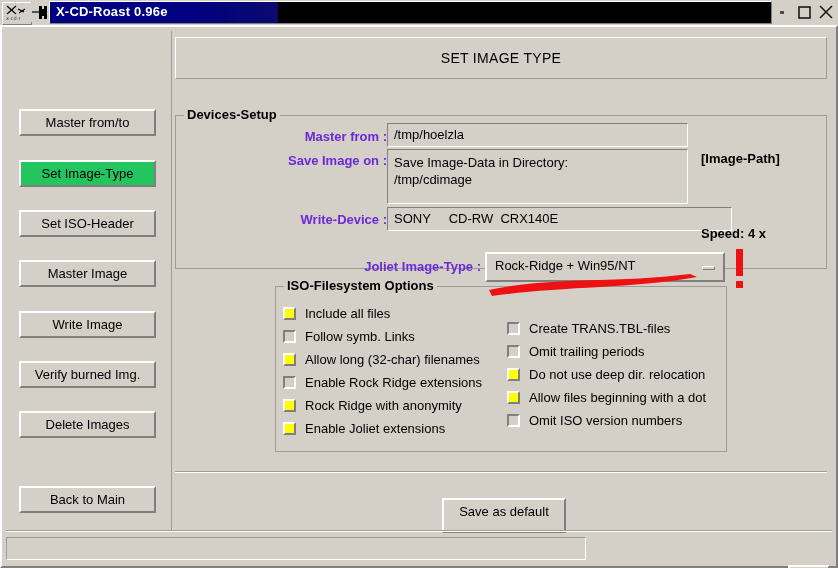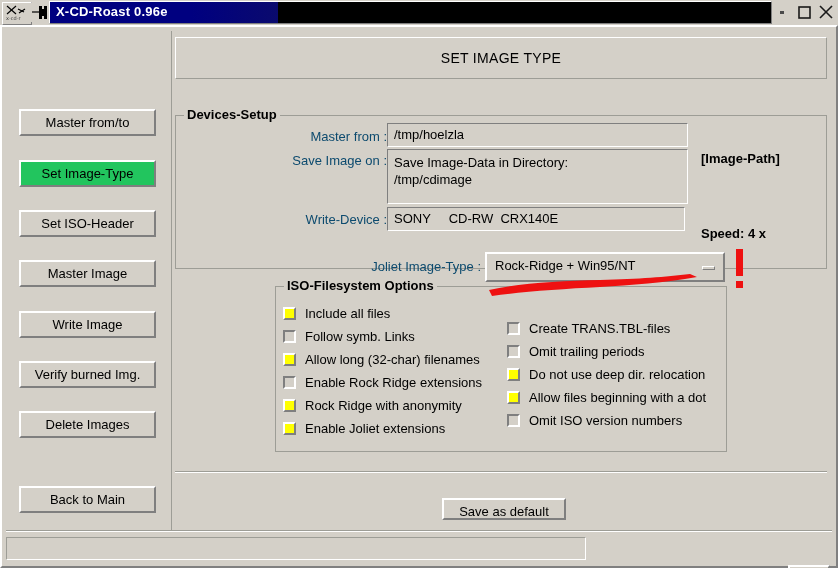--- a/index.html
+++ b/index.html
@@ -169,22 +169,22 @@
     padding: 0 3px;
     font-size: 13px;
     font-weight: bold;
     color: #000000;
     white-space: nowrap;
   }
 
   .fieldlabel {
     position: absolute;
     font-size: 13px;
-    font-weight: normal;
-    color: #0c4a6e;
+    font-weight: bold;
+    color: #6d28d9;
     white-space: nowrap;
     text-align: right;
   }
   .textfield {
     position: absolute;
     background: #d4d0c8;
     border-top: 1px solid #7f7f7f;
     border-left: 1px solid #7f7f7f;
     border-right: 1px solid #ffffff;
     border-bottom: 1px solid #ffffff;
@@ -423,21 +423,21 @@
 
       <div class="fieldlabel" style="left:60px; top:98px; width:155px;">Master from :</div>
       <div class="textfield" style="left:215px; top:92px; width:301px; height:24px;">/tmp/hoelzla</div>
 
       <div class="fieldlabel" style="left:60px; top:122px; width:155px;">Save Image on :</div>
       <div class="textfield" style="left:215px; top:118px; width:301px; height:55px; padding-top:4px;">Save Image-Data in Directory:
 /tmp/cdimage</div>
       <div class="sidenote" style="left:529px; top:120px;">[Image-Path]</div>
 
       <div class="fieldlabel" style="left:60px; top:181px; width:155px;text-align:right;">Write-Device :</div>
-      <div class="textfield" style="left:215px; top:176px; width:298px; height:24px;">SONY     CD-RW  CRX140E</div>
+      <div class="textfield" style="left:215px; top:176px; width:345px; height:24px;">SONY     CD-RW  CRX140E</div>
       <div class="sidenote" style="left:529px; top:180px;margin-top:15px;">Speed: 4 x</div>
 
       <div class="fieldlabel" style="left:164px; top:228px; width:145px;">Joliet Image-Type :</div>
       <div class="optionmenu" style="left:313px; top:221px; width:240px; height:30px;">
         <span class="om-label">Rock-Ridge + Win95/NT</span>
         <span class="om-ind"></span>
       </div>
 
       <div class="groupframe" style="left:103px; top:255px; width:452px; height:166px;">
         <span class="gf-legend">ISO-Filesystem Options</span>
@@ -483,21 +483,21 @@
       <div class="checkrow" style="left:335px; top:357px;">
         <span class="cbox on"></span>
         <span class="clabel">Allow files beginning with a dot</span>
       </div>
       <div class="checkrow" style="left:335px; top:380px;">
         <span class="cbox"></span>
         <span class="clabel">Omit ISO version numbers</span>
       </div>
 
       <div class="hsep" style="left:3px; top:440px; width:652px;"></div>
-      <div class="pushbtn" style="left:270px; top:467px; width:124px; height:22px; line-height:23px;">Save as default</div>
+      <div class="pushbtn" style="left:270px; top:467px; width:124px; height:35px; line-height:23px;">Save as default</div>
     </div>
 
     <div class="hsep" style="left:4px; top:503px; width:826px;"></div>
     <div class="statusbar">
       <div class="status-well"></div>
       <div class="help-btn">Help</div>
     </div>
   </div>
 
   <div class="annot" style="left:0; top:0; width:838px; height:568px;">

